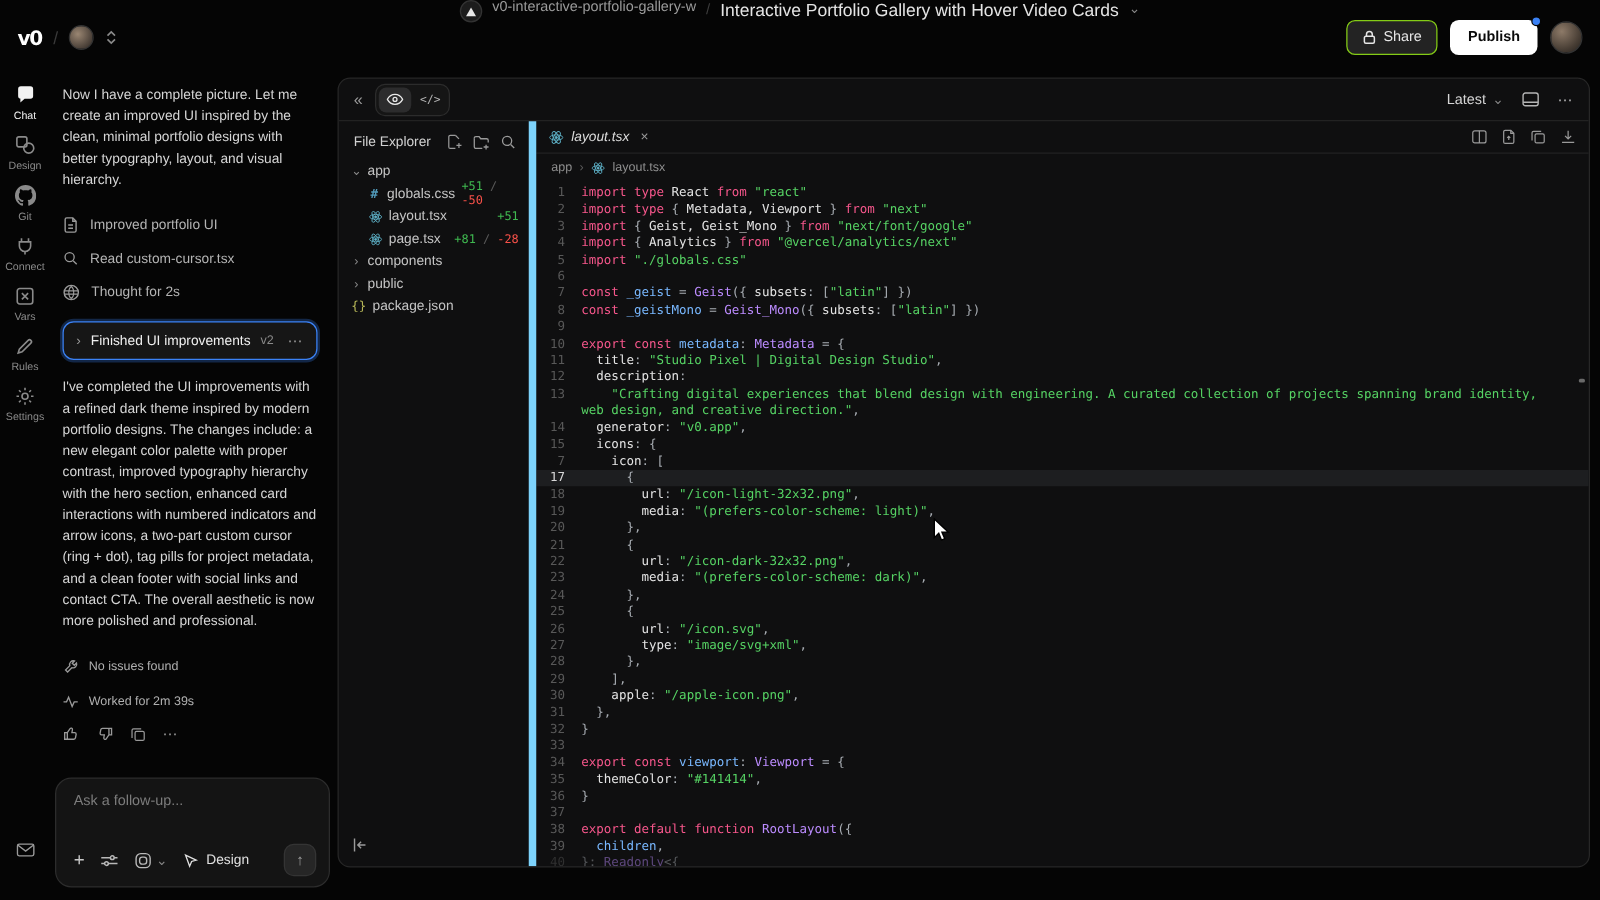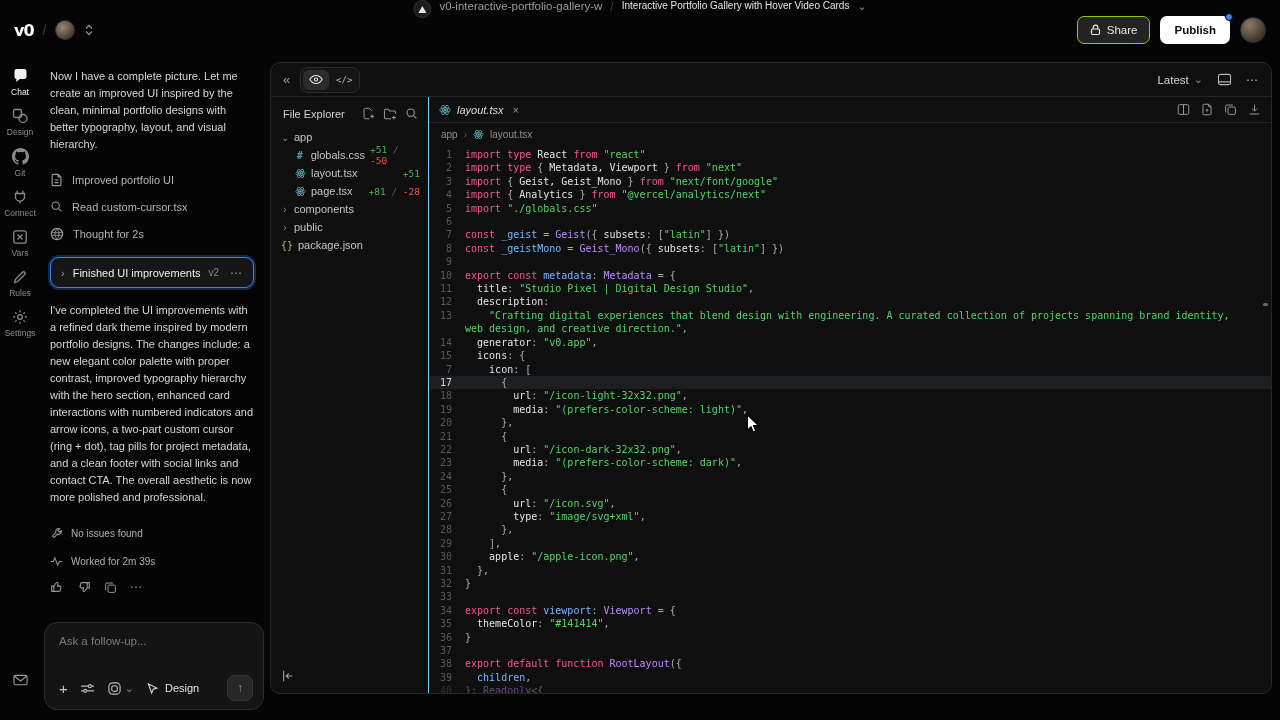--- a/index.html
+++ b/index.html
@@ -12,21 +12,21 @@
   .hdr-left { display:flex; align-items:center; gap:9px; }
   .v0-logo { font-weight:bold; font-size:16px; color:#fff; letter-spacing:-1px; font-family:"DejaVu Sans", sans-serif; }
   .hdr-slash { color:#3a3a3a; font-size:14px; }
   .avatar-sm { width:20px; height:20px; border-radius:50%; background:radial-gradient(circle at 35% 35%, #9a8672, #4a4038 70%, #2a2622); border:1px solid #333; }
   .chev-updown { color:#8a8a8a; }
   .hdr-center { position:absolute; left:50%; top:0; height:60px; transform:translateX(-50%); display:flex; gap:8px; white-space:nowrap; }
   .proj-avatar { width:18px; height:18px; border-radius:50%; background:#1c1c1c; border:1px solid #333; display:flex; align-items:center; justify-content:center; }
   .proj-avatar .tri { width:0; height:0; border-left:4px solid transparent; border-right:4px solid transparent; border-bottom:7px solid #e8e8e8; }
   .proj-name { font-size:11.5px; color:#9b9b9b; }
   .crumb-slash { color:#3d3d3d; font-size:12px; }
-  .chat-title { font-size:10px; color:#e4e4e4; }
+  .chat-title { font-size:14px; color:#e4e4e4; }
   .chev-dn { color:#8a8a8a; font-size:11px; }
   .hdr-right { margin-left:auto; display:flex; align-items:center; gap:10px; }
   .btn-share { display:flex; align-items:center; gap:6px; background:#232323; color:#e6e6e6; border:1px solid #84cc16; border-radius:7px; height:28px; padding:0 12px; font-size:11.5px; }
   .btn-publish { position:relative; background:#fff; color:#0a0a0a; border:none; border-radius:7px; height:28px; padding:0 14px; font-size:11.5px; font-weight:bold; }
   .pub-dot { position:absolute; top:-3px; right:-3px; width:8px; height:8px; border-radius:50%; background:var(--accent-blue,#3b82f6); border:1.5px solid #050505; }
   .avatar-lg { width:26px; height:26px; border-radius:50%; background:radial-gradient(circle at 35% 30%, #8d7a68, #463c33 65%, #241f1b); border:1px solid #333; }
 
   
   .rail { position:absolute; left:0; top:60px; bottom:0; width:40px; display:flex; flex-direction:column; align-items:center; padding-top:8px; }
   .rail-item { width:40px; display:flex; flex-direction:column; align-items:center; gap:3px; margin-bottom:11px; color:#8a8a8a; cursor:pointer; }
@@ -66,21 +66,21 @@
   .ws-toolbar { height:34px; flex:none; display:flex; align-items:center; padding:0 12px; border-bottom:1px solid #222; }
   .tb-collapse { color:#9a9a9a; font-size:13px; margin-right:10px; cursor:pointer; }
   .seg { display:flex; align-items:center; background:#151515; border:1px solid #2c2c2c; border-radius:8px; padding:2px; gap:2px; }
   .seg-btn { width:26px; height:20px; border-radius:6px; display:flex; align-items:center; justify-content:center; color:#b5b5b5; cursor:pointer; }
   .seg-btn.active { background:#2c2c2d; color:#e8e8e8; }
   .code-glyph { font-size:9px; font-family:"DejaVu Sans Mono",monospace; }
   .tb-right { margin-left:auto; display:flex; align-items:center; gap:14px; color:#b5b5b5; }
   .latest { display:flex; align-items:center; gap:5px; font-size:11.5px; color:#d6d6d6; cursor:pointer; }
 
   .ws-body { flex:1; display:flex; min-height:0; }
-  .file-explorer { width:158px; flex:none; border-right:1px solid #7dd3fc; position:relative; }
+  .file-explorer { width:158px; flex:none; border-right:6px solid #7dd3fc; position:relative; }
   .fe-header { display:flex; align-items:center; padding:10px 10px 8px 12px; gap:8px; }
   .fe-title { font-size:11px; color:#d2d2d2; margin-right:auto; }
   .fe-hicon { color:#9a9a9a; display:flex; cursor:pointer; }
   .tree-row { height:18px; display:flex; align-items:center; gap:5px; font-size:11px; color:#c4c4c4; padding-right:8px; cursor:pointer; }
   .tree-chevron { color:#8a8a8a; font-size:10px; width:8px; text-align:center; }
   .ficon { width:12px; display:flex; justify-content:center; font-size:10px; font-family:"DejaVu Sans Mono",monospace; }
   .ficon.css { color:#519aba; font-weight:bold; }
   .ficon.json { color:#b8b858; }
   .diffs { margin-left:auto; font-size:9.5px; font-family:"DejaVu Sans Mono",monospace; }
   .diff-add { color:var(--diff-add,#3fb950); }

